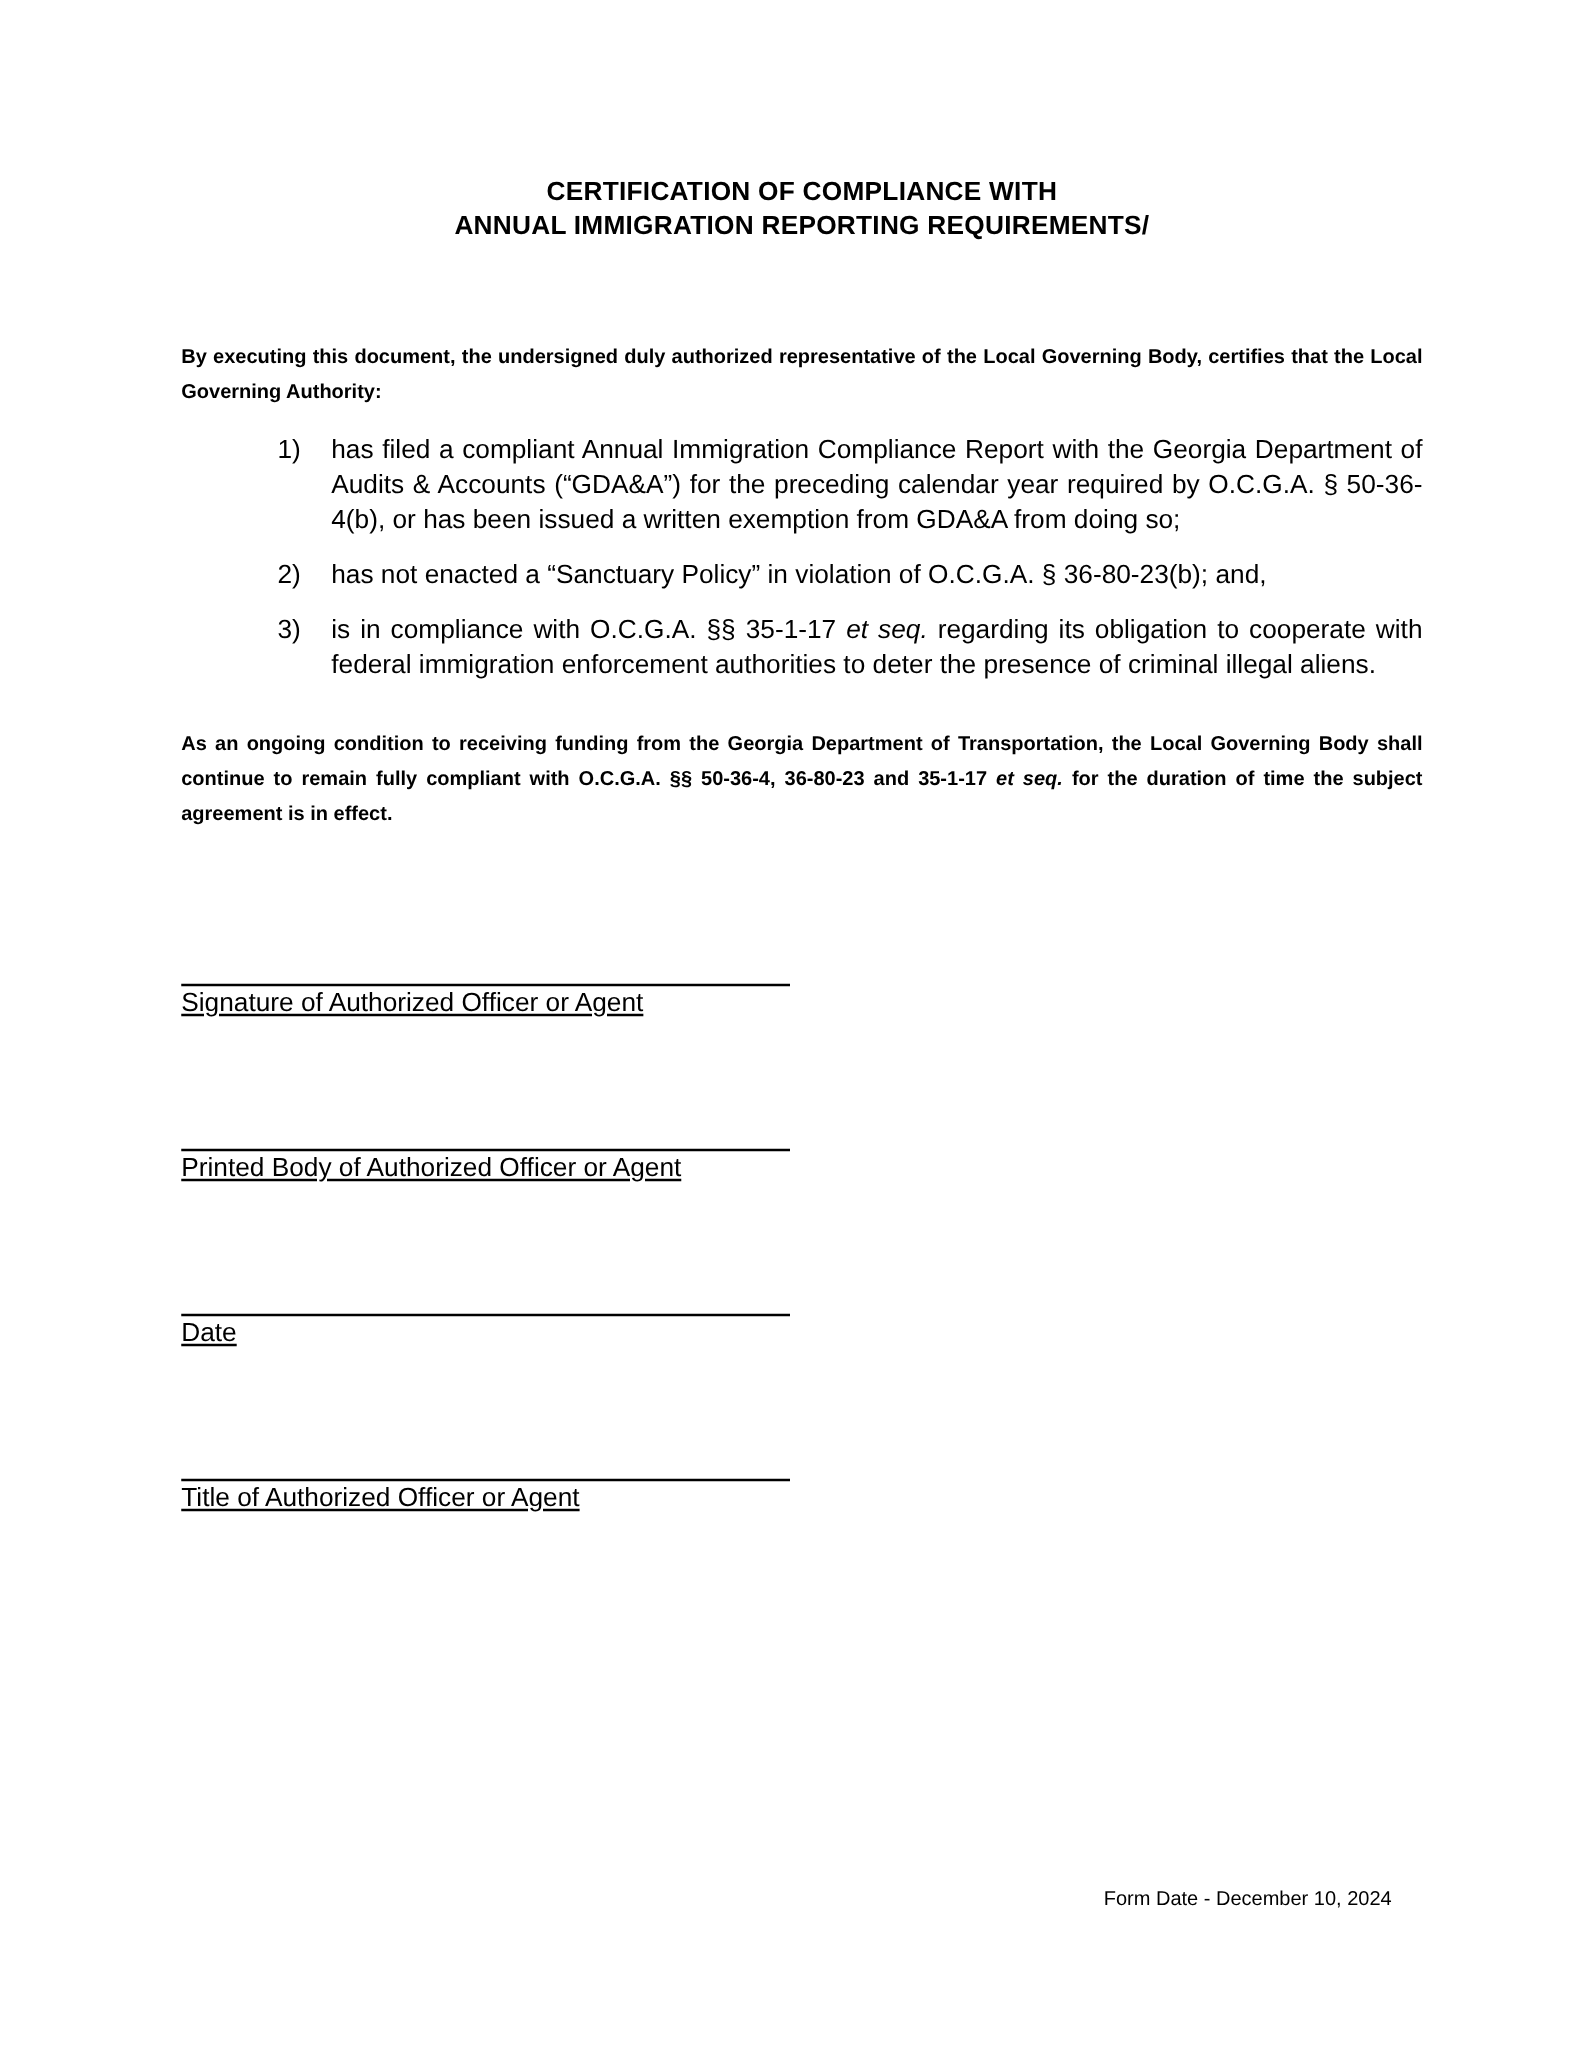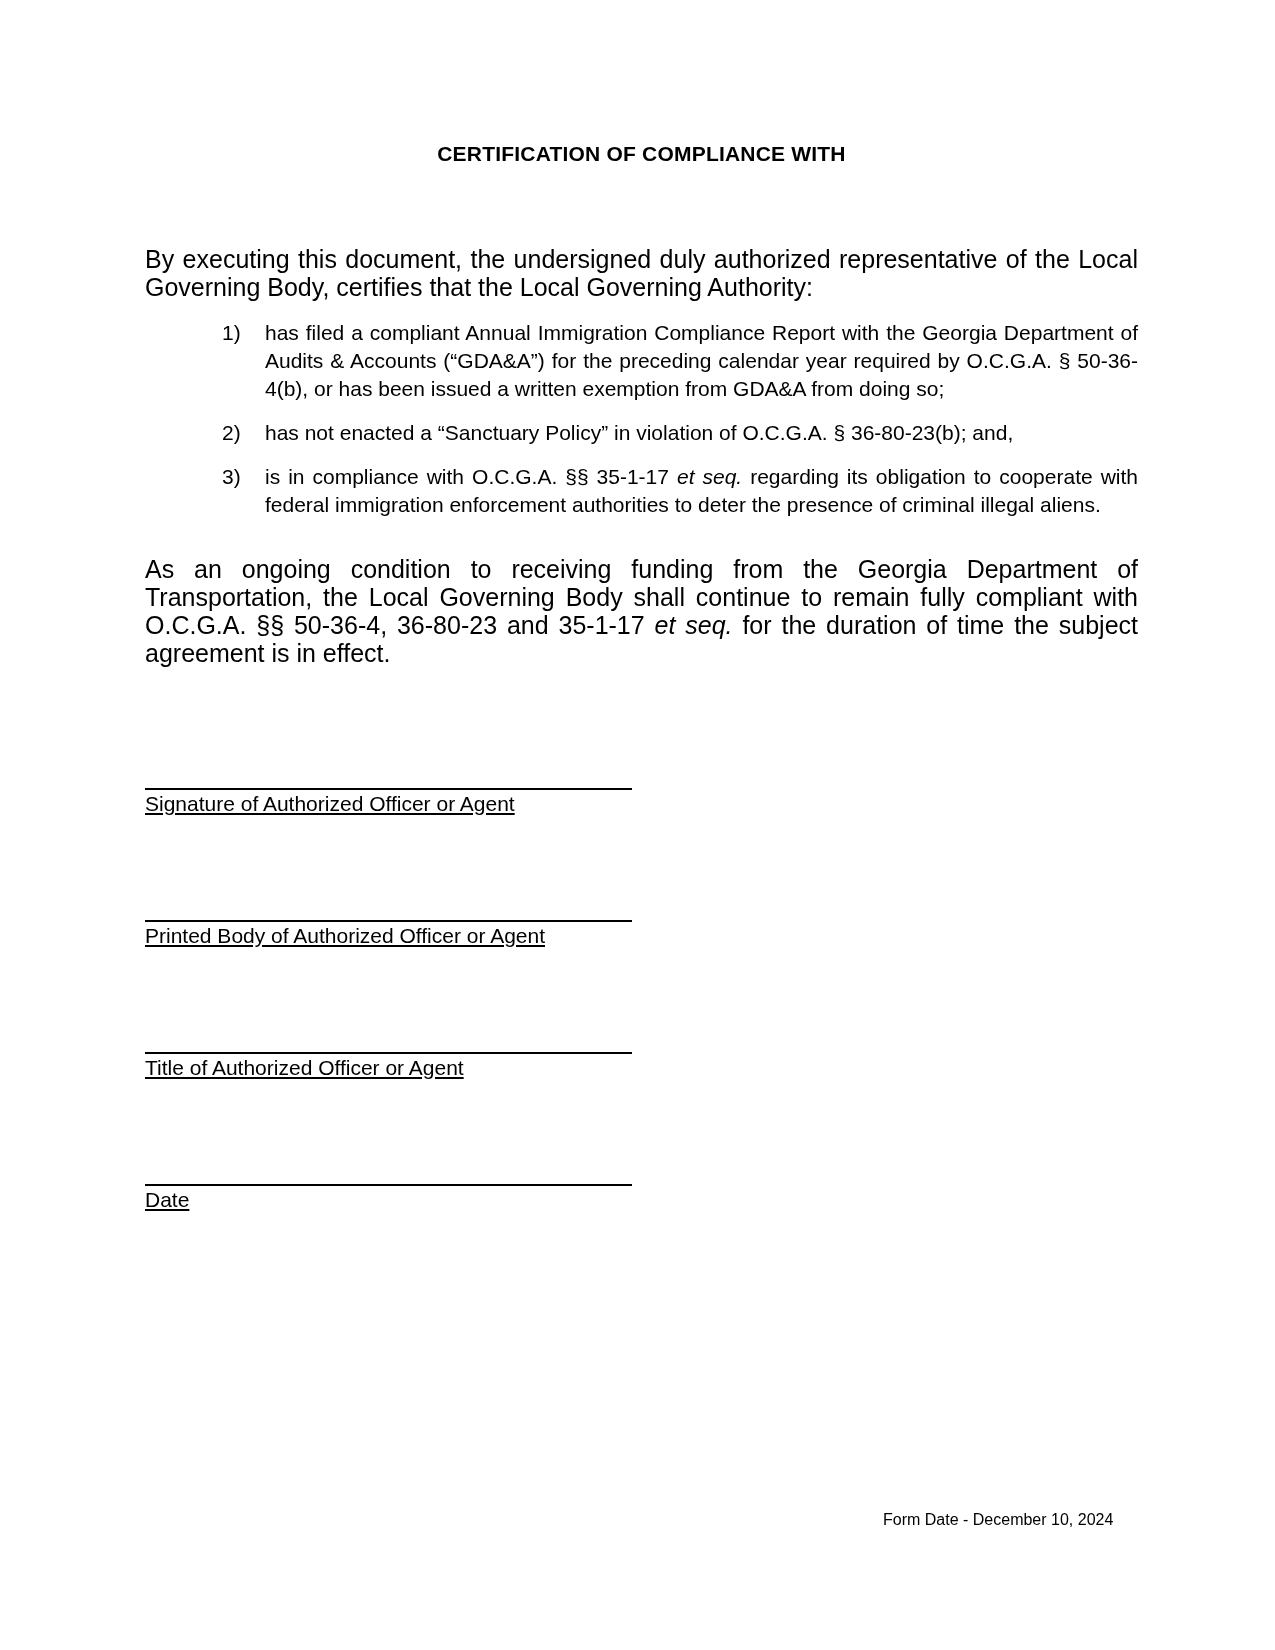--- a/index.html
+++ b/index.html
@@ -15,23 +15,24 @@
     overflow: hidden;
   }
   .title {
     text-align: center;
     font-weight: bold;
     font-size: 21px;
     line-height: 27px;
     letter-spacing: 0.2px;
   }
   .para {
-    font-size: 25px;
+    font-size: 16px;
     line-height: 28px;
     text-align: justify;
+    font-weight: bold;
   }
   .intro { margin-top: 78px; }
   .list { margin-top: 18px; list-style: none; }
   .item {
     display: flex;
     margin-left: 77px;
     margin-bottom: 16px;
     font-size: 21px;
     line-height: 28px;
   }
@@ -60,20 +61,21 @@
   }
   em { font-style: italic; }
 </style>
 </head>
 <body>
 
 <div class="page">
 
   <header class="title">
     <div>CERTIFICATION OF COMPLIANCE WITH</div>
+    <div>ANNUAL IMMIGRATION REPORTING REQUIREMENTS/</div>
   </header>
 
   <p class="para intro">By executing this document, the undersigned duly authorized representative of the Local Governing Body, certifies that the Local Governing Authority:</p>
 
   <ol class="list">
     <li class="item">
       <span class="num">1)</span>
       <span class="itext">has filed a compliant Annual Immigration Compliance Report with the Georgia Department of Audits &amp; Accounts (“GDA&amp;A”) for the preceding calendar year required by O.C.G.A. § 50-36-4(b), or has been issued a written exemption from GDA&amp;A from doing so;</span>
     </li>
     <li class="item">
@@ -92,23 +94,23 @@
     <div class="sig-block">
       <div class="sig-line"></div>
       <div class="sig-label">Signature of Authorized Officer or Agent</div>
     </div>
     <div class="sig-block">
       <div class="sig-line"></div>
       <div class="sig-label">Printed Body of Authorized Officer or Agent</div>
     </div>
     <div class="sig-block">
       <div class="sig-line"></div>
-      <div class="sig-label">Title of Authorized Officer or Agent</div>
+      <div class="sig-label">Date</div>
     </div>
     <div class="sig-block">
       <div class="sig-line"></div>
-      <div class="sig-label">Date</div>
+      <div class="sig-label">Title of Authorized Officer or Agent</div>
     </div>
   </section>
 
   <div class="form-date">Form Date - December 10, 2024</div>
 
 </div>
 
 </body></html>

